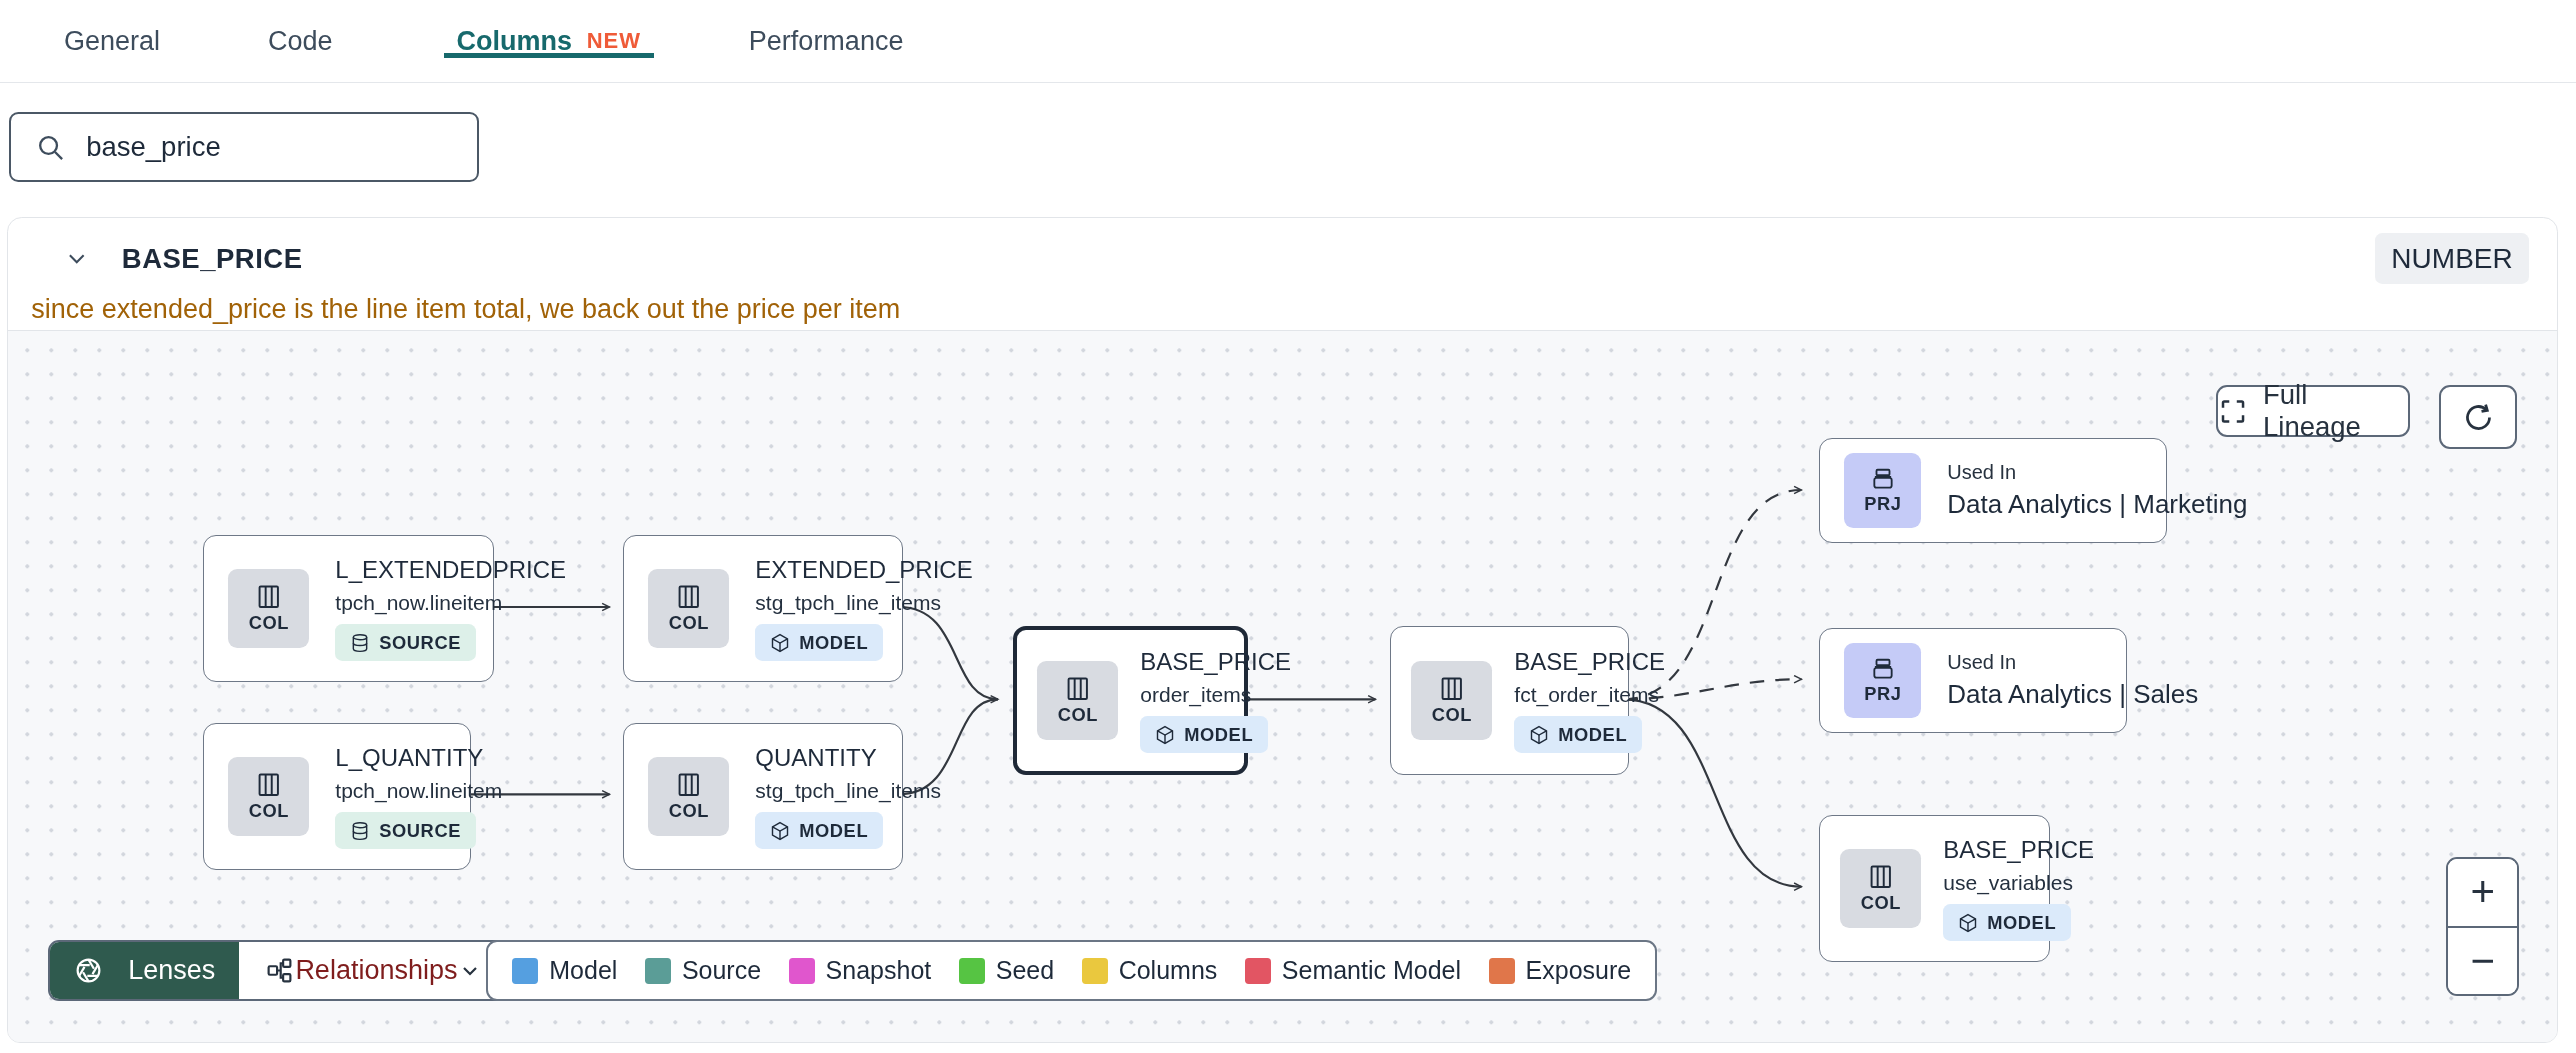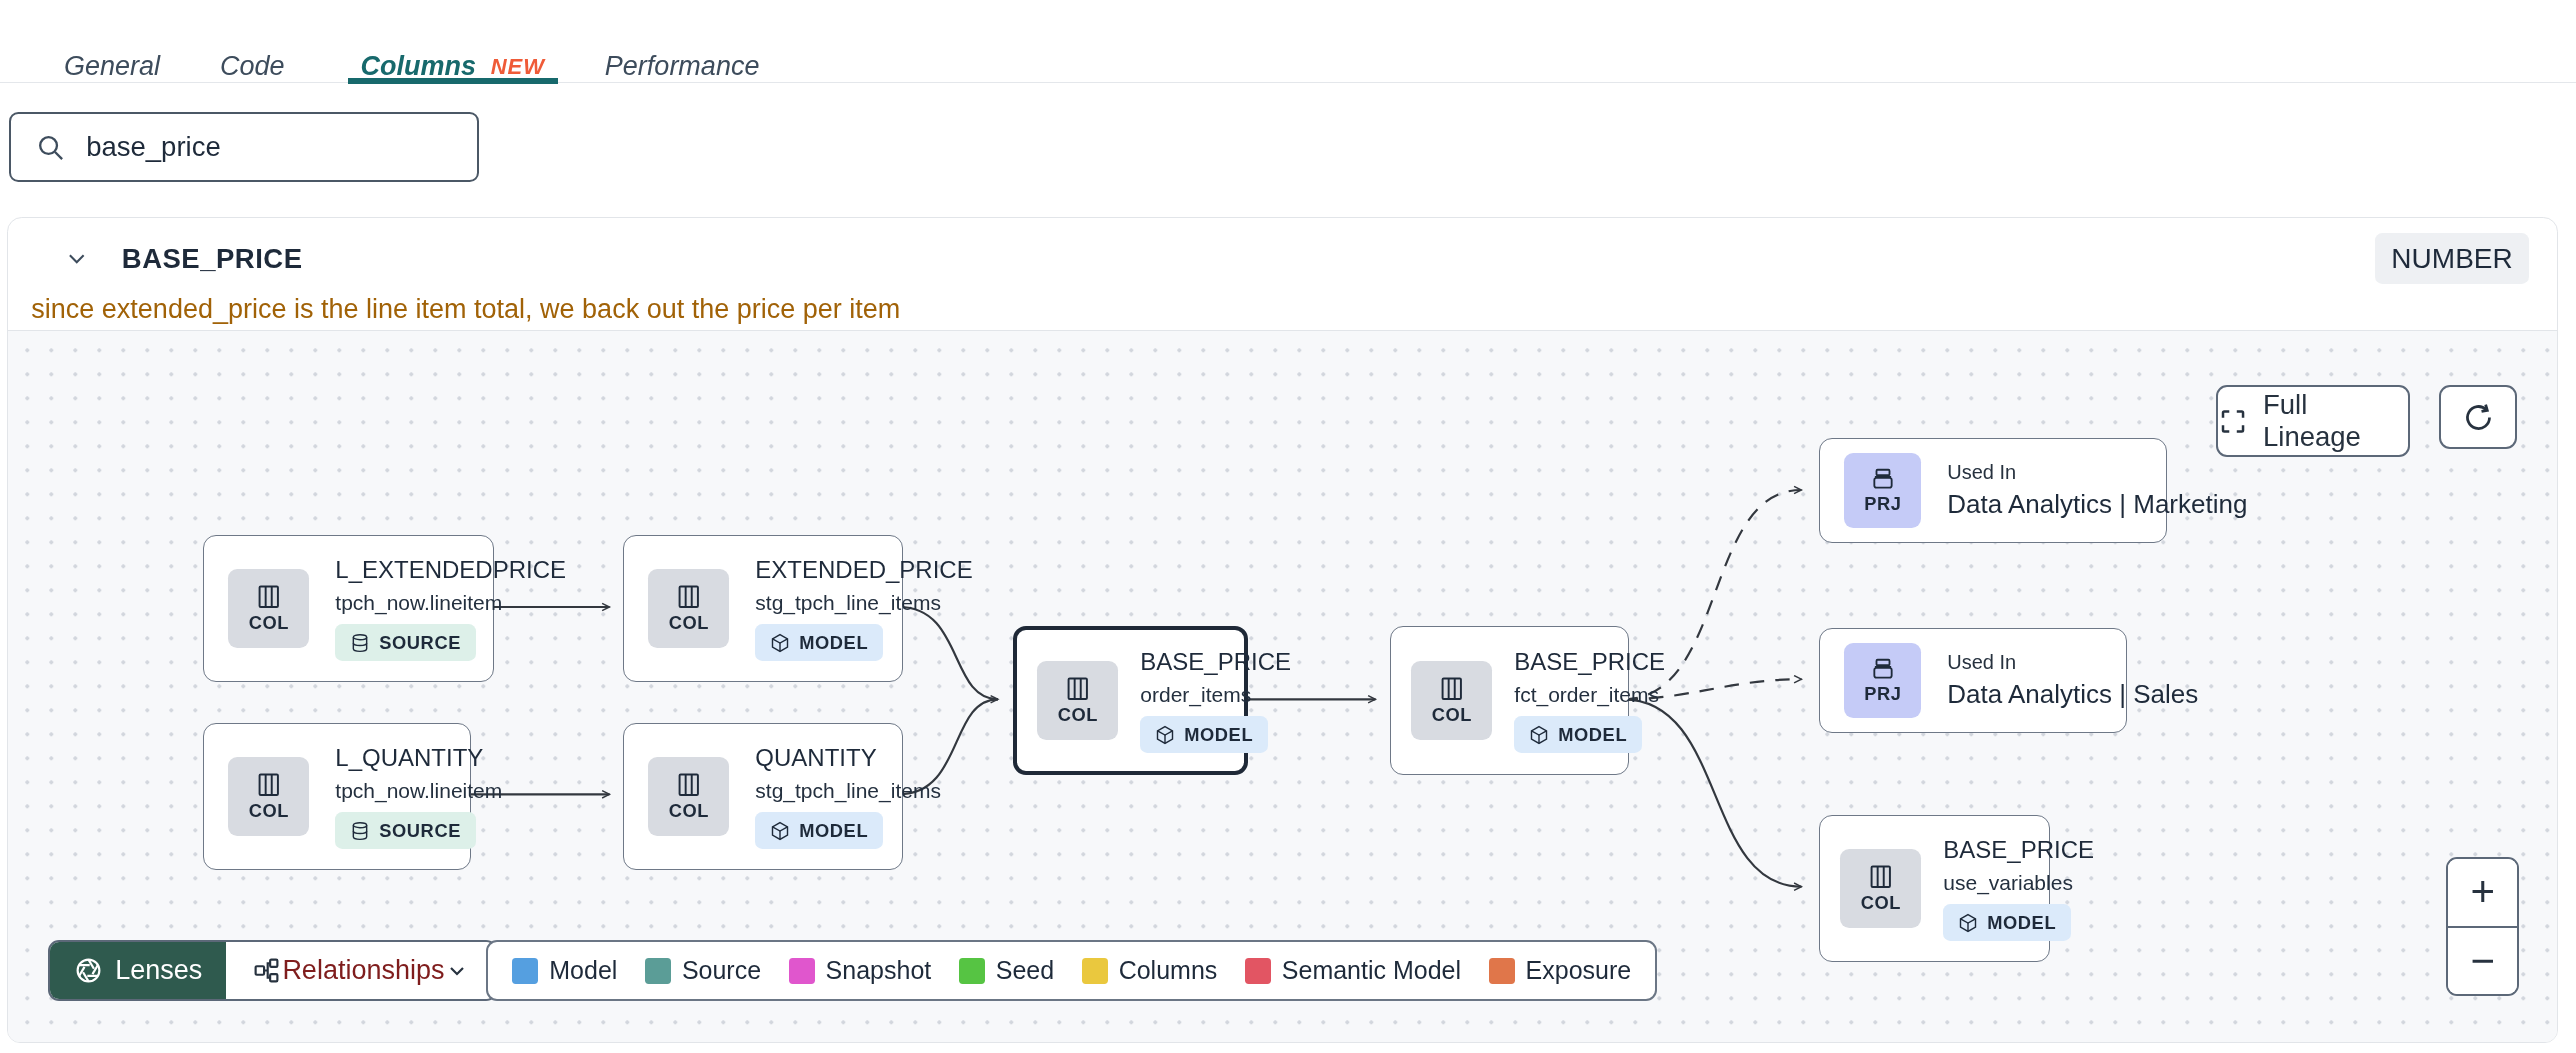--- a/index.html
+++ b/index.html
@@ -1,21 +1,21 @@
 <!DOCTYPE html>
 <html style="font-size:14.7px"><head>
 <meta charset="utf-8">
 <style>
   * { margin:0; padding:0; box-sizing:border-box; }
   html,body { width:2576px; height:1053px; background:#ffffff;
     font-family:"Liberation Sans", sans-serif; color:#1e2a3a; overflow:hidden; }
 
   
-  .tabbar { height:83px; display:flex; align-items:flex-end; gap:60px;
-    padding:0 0 0 64px; border-bottom:1.8px solid #e4e7eb; background:#fff;font-style:italic; }
+  .tabbar { height:83px; display:flex; align-items:center; gap:108px;
+    padding:0 0 0 64px; border-bottom:1.8px solid #e4e7eb; background:#fff; }
   .tab { display:flex; align-items:center; gap:14.7px; font-size:27px; color:#3d4c5c;
     position:relative; cursor:pointer; }
   .tab.active { color:#17696c; font-weight:700;margin-left:16px; }
   .tab.active::after { content:""; position:absolute; left:-13px; right:-13px; bottom:-1.8px;
     height:5.5px; background:#17696c; }
   .tab .new-pill { color:#ef5b38; font-size:22px; font-weight:700; letter-spacing:0.9px; }
   .tab .count-pill { background:#e6e8eb; color:#1e2a3a; font-size:22px; min-width:40px;
     height:40px; border-radius:20px; display:flex; align-items:center; justify-content:center;
     padding:0 11px; font-weight:400; }
 
@@ -58,34 +58,34 @@
     padding:7.3px 14.7px; font-size:18.3px; font-weight:600; letter-spacing:0.6px; color:#1e2a3a; margin-top:1.8px; }
   .badge-source { background:#ddf0e9; }
   .badge-model { background:#dbeafa; }
   .node-eyebrow { font-size:20px; color:#27323f; }
   .node-title2 { font-size:26px; font-weight:500; color:#1e2a3a; white-space:nowrap; }
 
   
   .ctl-btn { position:absolute; background:#fff; border:2.3px solid #5c6878; border-radius:11px;
     display:flex; align-items:center; justify-content:center; gap:14.7px; font-size:27.5px;
     color:#27323f; cursor:pointer; }
-  .full-lineage { left:2208px; top:54px; width:194px; height:72px; }
+  .full-lineage { left:2208px; top:54px; width:194px; height:52px; }
   .refresh { left:2431px; top:54px; width:78px; height:64px; }
   .zoomstack { position:absolute; left:2438px; top:526px; width:73px; height:139px;
     background:#fff; border:2.3px solid #5c6878; border-radius:11px; display:flex;
     flex-direction:column; overflow:hidden; }
   .zoomstack .zbtn { flex:1; display:flex; align-items:center; justify-content:center;
     font-size:42px; font-weight:300; color:#27323f; cursor:pointer; background:#fff; border:none;
     font-family:"Liberation Sans", sans-serif; }
   .zoomstack .zbtn:first-child { border-bottom:2.3px solid #5c6878; }
 
   
   .toolbar { position:absolute; left:40px; top:609px; height:61px; display:flex; align-items:stretch;
     border:2.3px solid #5c6878; border-radius:11px; overflow:hidden; background:#fff; }
-  .lenses-seg { background:#2f5a4e; color:#fff; display:flex; align-items:center; gap:12px;
+  .lenses-seg { background:#2f5a4e; color:#fff; display:flex; align-items:center; gap:25px;
     padding:0 24px; font-size:27px; cursor:pointer; }
   .rel-seg { background:#fff; color:#7f1d1d; display:flex; align-items:center; gap:1px;
     padding:0 26px; font-size:27px; cursor:pointer; }
   .legend { position:absolute; left:478px; top:609px; height:61px; display:flex; align-items:center;
     gap:27.5px; border:2.3px solid #6b7685; border-radius:11px; background:#fff; padding:0 24px; }
   .legend-item { display:flex; align-items:center; gap:11px; font-size:25px; color:#1e2a3a; }
   .legend-item i { width:26px; height:26px; border-radius:3.7px; display:inline-block; }
 
   svg.icon { display:block; }
 </style>

